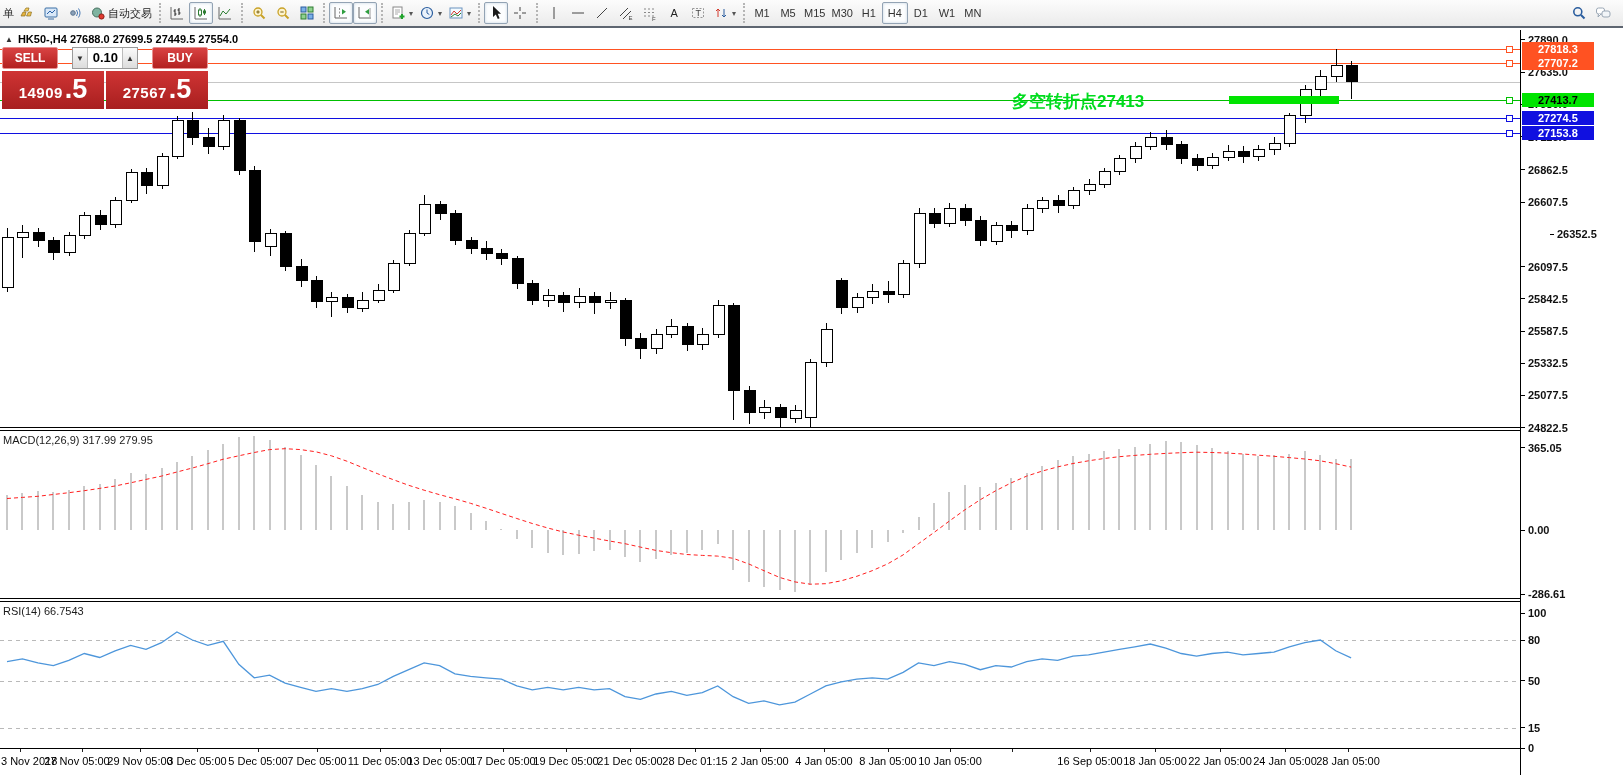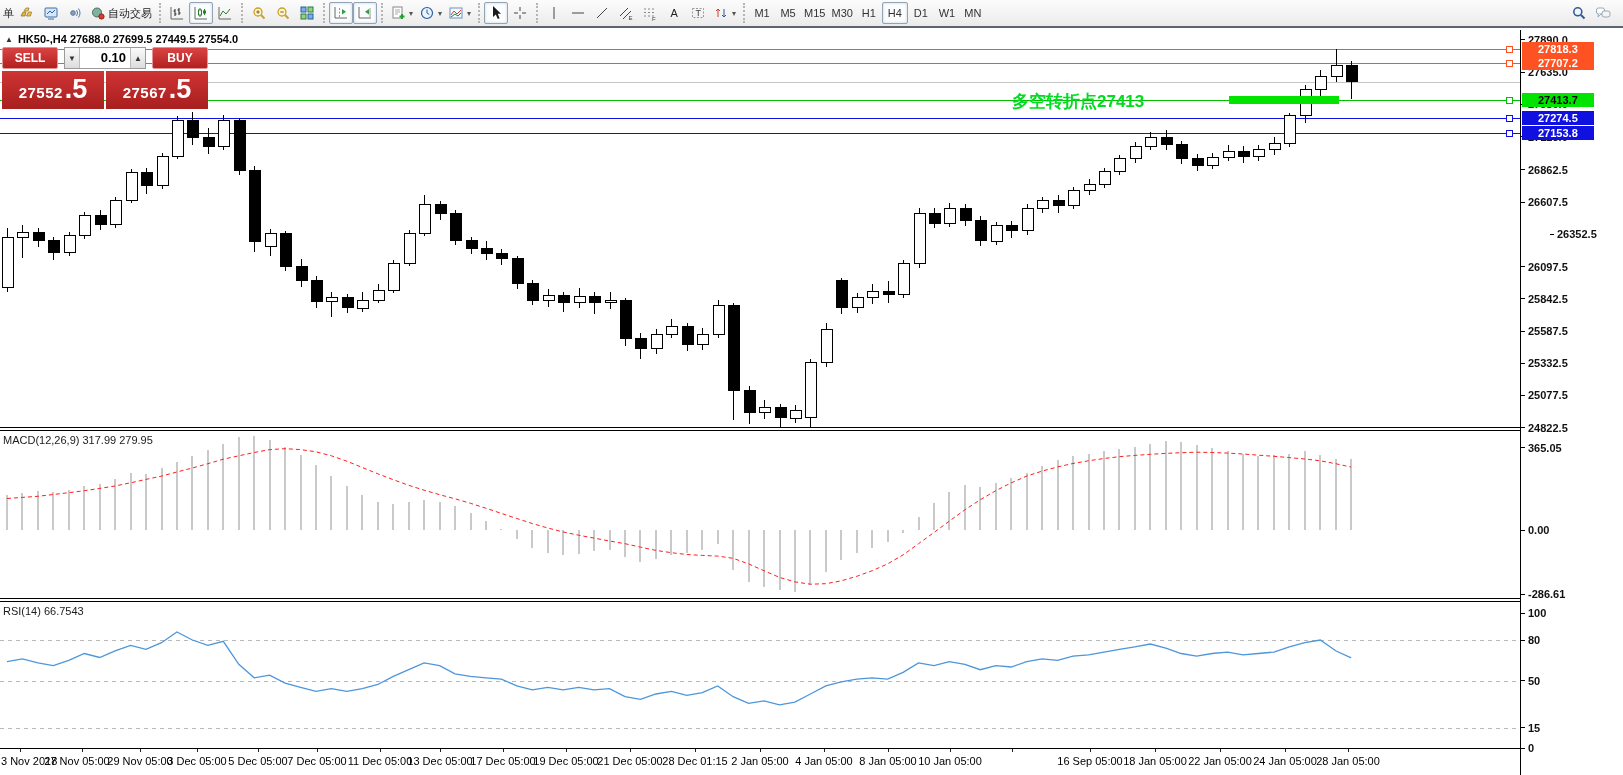--- a/index.html
+++ b/index.html
@@ -35,21 +35,21 @@
 
   .chart-title{position:absolute;top:3px;left:5px;font-size:11px;font-weight:700;color:#000;
                display:flex;align-items:center;gap:5px;z-index:30;}
   .collapse-tri{font-size:8px;color:#333;}
   .pane-label{position:absolute;top:3px;left:3px;font-size:11px;color:#1a1a1a;z-index:5;}
 
   .annot{position:absolute;font-size:17px;font-weight:700;white-space:nowrap;z-index:6;}
 
   
   .trade-panel{position:absolute;left:2px;top:17px;width:206px;z-index:40;}
-  .tp-row1{display:flex;height:22px;gap:6px;}
+  .tp-row1{display:flex;height:22px;gap:14px;}
   .tp-sell,.tp-buy{flex:0 0 56px;background:linear-gradient(#d94343,#b32020);color:#fff;
        border:1px solid #e89090;font-size:12px;font-weight:700;border-radius:2px;font-family:inherit;}
   .tp-vol{flex:1;display:flex;background:#fff;border:1px solid #9a9a9a;box-sizing:border-box;}
   .tp-dec,.tp-inc{width:15px;background:linear-gradient(#fafafa,#dcdcdc);border:none;
        border-right:1px solid #bbb;font-size:8px;color:#333;padding:0;}
   .tp-inc{border-right:none;border-left:1px solid #bbb;}
   .tp-volval{flex:1;text-align:right;font-size:13px;font-weight:600;padding:2px 4px;color:#000;}
   .tp-row2{display:flex;gap:2px;margin-top:2px;height:38px;}
   .tp-price{flex:1;background:linear-gradient(#cf3434,#a81f1f);color:#fff;display:flex;
        align-items:baseline;justify-content:center;padding-top:3px;}
@@ -545,21 +545,21 @@
             <button class="tp-sell">SELL</button>
             <div class="tp-vol">
               <button class="tp-dec">▼</button>
               <div class="tp-volval">0.10</div>
               <button class="tp-inc">▲</button>
             </div>
             <button class="tp-buy">BUY</button>
           </div>
           <div class="tp-row2">
             <div class="tp-price">
-              <span class="main">27552</span>
+              <span class="main">14909</span>
               <span class="frac">.5</span>
             </div>
             <div class="tp-price">
               <span class="main">27567</span>
               <span class="frac">.5</span>
             </div>
           </div>
         </div>
         <div class="annot" id="annot" style="left: 1012px; top: 60.1504px; color: rgb(0, 220, 30);">多空转折点27413</div>
       </div>

